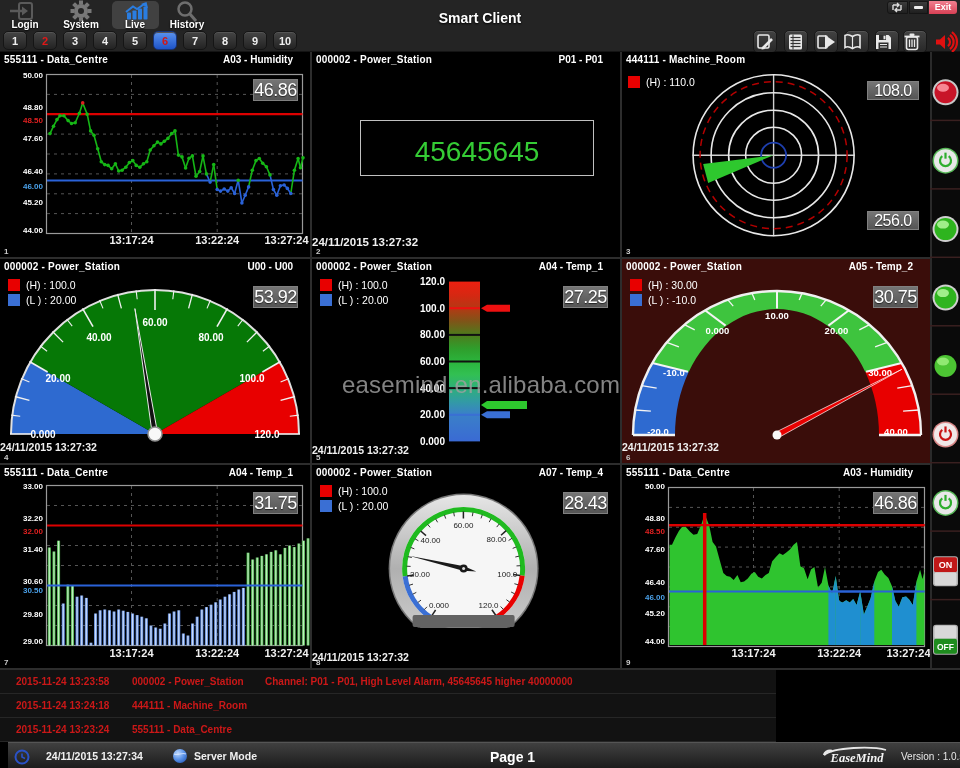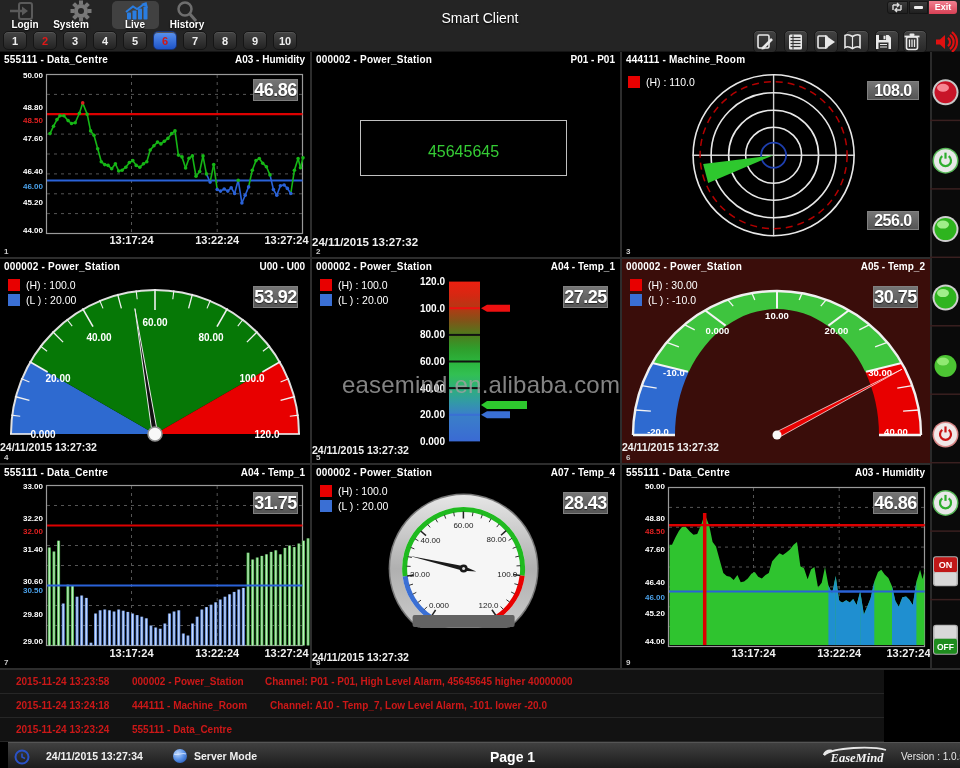--- a/index.html
+++ b/index.html
@@ -1,20 +1,20 @@
 <!DOCTYPE html>
 <html><head><meta charset="utf-8">
 <style>
 *{margin:0;padding:0;box-sizing:border-box}
 body{width:960px;height:768px;background:#000;font-family:"Liberation Sans",sans-serif;overflow:hidden;position:relative}
 .abs{position:absolute}
 .panel{position:absolute;background:#000;overflow:hidden}
 .ptitle{position:absolute;top:2px;left:4px;font-size:10px;font-weight:bold;color:#fff;letter-spacing:.2px}
-.ptitler{position:absolute;top:2px;right:5px;font-size:10px;font-weight:bold;color:#fff}
-.vbox{position:absolute;width:45px;height:22px;background:linear-gradient(#757575,#555);border:1px solid #808080;color:#fff;font-size:18px;font-weight:bold;text-align:center;line-height:21px;letter-spacing:-0.5px;text-shadow:0 1px 1px #222}
+.ptitler{position:absolute;top:2px;right:17px;font-size:10px;font-weight:bold;color:#fff}
+.vbox{position:absolute;width:45px;height:22px;background:linear-gradient(#757575,#555);border:1px solid #808080;color:#fff;font-size:18px;font-weight:normal;text-align:center;line-height:21px;letter-spacing:-0.5px;text-shadow:0 1px 1px #222}
 .legend{position:absolute;font-size:10.5px;color:#fff}
 .legend .sq{display:inline-block;width:12px;height:12px;vertical-align:-2px;margin-right:6px}
 .tstamp{position:absolute;width:100%;color:#f0f0f0;font-size:10.5px;font-weight:bold}
 .pnum{position:absolute;left:4px;bottom:1px;font-size:8px;color:#ccc;font-weight:bold}
 .navlabel{position:absolute;color:#fff;font-size:10px;font-weight:bold;text-align:center;text-shadow:0 1px 2px #000}
 .numbtn{position:absolute;width:24px;height:19px;top:31px;border-radius:5px;background:linear-gradient(#454545,#232323);border:1px solid #151515;color:#eee;font-size:11px;font-weight:bold;text-align:center;line-height:18px;box-shadow:inset 0 1px 0 #555}
 .toolbtn{position:absolute;width:24px;height:23px;top:30px;border-radius:5px;background:linear-gradient(#424242,#282828);border:1px solid #181818;box-shadow:inset 0 1px 0 #555}
 .alarm{position:absolute;left:0;width:100%;height:24px;font-size:10px;font-weight:bold;color:#cc1818;line-height:24px;border-bottom:1px solid #262626}
 </style></head><body>
 <div class="abs" style="left:0;top:0;width:960px;height:52px;background:#242424;border-bottom:1px solid #141414">
@@ -36,24 +36,24 @@
       <rect x="127" y="12.5" width="4" height="7" rx="0.8" fill="#2a7de0"></rect>
       <rect x="132.5" y="10.5" width="4" height="9" rx="0.8" fill="#2a7de0"></rect>
       <rect x="138" y="8.5" width="4" height="11" rx="0.8" fill="#2a7de0"></rect>
       <rect x="143.5" y="6.5" width="4" height="13" rx="0.8" fill="#2a7de0"></rect>
       <polyline points="126,12 133,6.5 137,9 145,3.5" fill="none" stroke="#2a7de0" stroke-width="2"></polyline>
       <polygon points="146.5,2 148,8 141,4" fill="#2a7de0"></polygon>
       <circle cx="185" cy="9" r="6.5" fill="none" stroke="#6e6e6e" stroke-width="2.5"></circle>
       <line x1="189.5" y1="13.5" x2="196" y2="21" stroke="#6e6e6e" stroke-width="3"></line>
     </svg>
     <div class="navlabel" style="left:-5px;top:19px;width:60px">Login</div>
-    <div class="navlabel" style="left:41px;top:19px;width:60px">System</div>
+    <div class="navlabel" style="left:51px;top:19px;width:60px">System</div>
     <div class="navlabel" style="left:105px;top:19px;width:60px">Live</div>
     <div class="navlabel" style="left:157px;top:19px;width:60px">History</div>
-    <div class="abs" style="left:380px;top:10px;width:200px;text-align:center;color:#fff;font-size:14px;font-weight:normal;text-shadow:0 1px 2px #000">Smart Client</div>
+    <div class="abs" style="left:380px;top:10px;width:200px;text-align:center;color:#fff;font-size:14px;font-weight:bold;text-shadow:0 1px 2px #000">Smart Client</div>
     <div class="abs" style="left:887px;top:1px;width:21px;height:13px;background:linear-gradient(#3c3c3c,#1f1f1f);border-radius:3px 0 0 3px;border:1px solid #151515"></div>
     <svg class="abs" style="left:890px;top:2px" width="14" height="11" viewBox="0 0 14 11">
       <path d="M3,3 h6 m-2,-2 2,2 -2,2 M11,8 h-6 m2,-2 -2,2 2,2" stroke="#ddd" stroke-width="1.4" fill="none"></path>
       <path d="M3,3 v5 M11,8 v-5" stroke="#ddd" stroke-width="1.4"></path>
     </svg>
     <div class="abs" style="left:909px;top:1px;width:19px;height:13px;background:linear-gradient(#3c3c3c,#1f1f1f);border:1px solid #151515"></div>
     <div class="abs" style="left:914px;top:6px;width:9px;height:3px;background:#eee;border-radius:1px"></div>
     <div class="abs" style="left:929px;top:1px;width:28px;height:13px;background:linear-gradient(#f08090,#d84055);border-radius:0 3px 3px 0;color:#fff;font-size:9px;font-weight:bold;text-align:center;line-height:13px">Exit</div>
     <div class="numbtn" style="left:3px;color:#eee">1</div>
     <div class="numbtn" style="left:33px;color:#e01818">2</div>
@@ -276,21 +276,21 @@
       <circle cx="298.1" cy="106.5" r="1.8" fill="#16b616"></circle>
       <circle cx="300.5" cy="115.8" r="1.8" fill="#16b616"></circle>
       <circle cx="303.0" cy="105.7" r="1.8" fill="#16b616"></circle>
     </svg>
     <div class="vbox" style="left:253px;top:27px">46.86</div>
   </div>
 <div class="panel" style="left:312px;top:52px;width:308px;height:205px;background:#000">
     <div class="ptitle">000002 - Power_Station</div>
     <div class="ptitler">P01 - P01</div>
     <div class="pnum">2</div>
-    <div class="abs" style="left:48px;top:68px;width:207px;height:56px;border:1px solid #c0c0c0;color:#35cc35;font-size:16px;text-align:center;line-height:61px;font-weight:normal">45645645</div>
+    <div class="abs" style="left:48px;top:68px;width:234px;height:56px;border:1px solid #c0c0c0;color:#35cc35;font-size:28px;text-align:center;line-height:61px;font-weight:normal">45645645</div>
     <div class="tstamp" style="top:184px;font-size:11.5px">24/11/2015 13:27:32</div>
   </div>
 <div class="panel" style="left:622px;top:52px;width:308px;height:205px;background:#000">
     <div class="ptitle">444111 - Machine_Room</div>
     <div class="pnum">3</div>
     <svg class="abs" style="left:0;top:0" width="308" height="205" viewBox="0 0 308 205">
       <line x1="70.6" y1="103.2" x2="232.6" y2="103.2" stroke="#cfcfcf" stroke-width="1.4"></line>
       <line x1="151.6" y1="22.200000000000003" x2="151.6" y2="184.2" stroke="#cfcfcf" stroke-width="1.4"></line>
       <circle cx="151.6" cy="103.2" r="80.5" fill="none" stroke="#e8e8e8" stroke-width="1.6"></circle>
       <circle cx="151.6" cy="103.2" r="62.5" fill="none" stroke="#e8e8e8" stroke-width="1.6"></circle>
@@ -692,30 +692,29 @@
     <rect x="4.5" y="573.8" width="22" height="13" rx="2" fill="#d8d8d8"></rect>
     <rect x="4" y="586.8" width="23" height="15" rx="2" fill="#1e8c1e"></rect>
     <text x="15.5" y="598.3" font-family="Liberation Sans, sans-serif" font-size="8.5" fill="#fff" text-anchor="middle" font-weight="bold">OFF</text>
   </svg>
 <div class="abs" style="left:310px;top:52px;width:2px;height:616px;background:#2d2d2d"></div>
 <div class="abs" style="left:620px;top:52px;width:2px;height:616px;background:#2d2d2d"></div>
 <div class="abs" style="left:0;top:257px;width:930px;height:2px;background:#2d2d2d"></div>
 <div class="abs" style="left:0;top:463px;width:930px;height:2px;background:#2d2d2d"></div>
 <div class="abs" style="left:0;top:668px;width:960px;height:2px;background:#2d2d2d"></div>
 <div class="abs" style="left:342px;top:371px;font-size:24px;color:rgba(160,160,160,0.82);letter-spacing:0.2px;z-index:50">easemind.en.alibaba.com</div>
-<div class="abs" style="left:0;top:670px;width:884px;height:72px;background:#121212">
+<div class="abs" style="left:0;top:670px;width:776px;height:72px;background:#121212">
     <div class="alarm" style="top:0px">
       <span class="abs" style="left:16px">2015-11-24 13:23:58</span>
       <span class="abs" style="left:132px">000002 - Power_Station</span>
       <span class="abs" style="left:265px">Channel: P01 - P01, High Level Alarm, 45645645 higher 40000000</span>
     </div>
     <div class="alarm" style="top:24px">
       <span class="abs" style="left:16px">2015-11-24 13:24:18</span>
       <span class="abs" style="left:132px">444111 - Machine_Room</span>
-      <span class="abs" style="left:270px">Channel: A10 - Temp_7, Low Level Alarm, -101. lower -20.0</span>
     </div>
     <div class="alarm" style="top:48px">
       <span class="abs" style="left:16px">2015-11-24 13:23:24</span>
       <span class="abs" style="left:132px">555111 - Data_Centre</span>
     </div>
   </div>
 <div class="abs" style="left:8px;top:742px;width:960px;height:26px;background:linear-gradient(#404040,#1c1c1c);border-top:1px solid #555">
     <svg class="abs" style="left:6px;top:6px" width="16" height="16" viewBox="0 0 16 16">
       <circle cx="8" cy="8" r="6.5" fill="none" stroke="#2a52c8" stroke-width="2"></circle>
       <path d="M8,4.5 V8 L11,9.5" stroke="#2a52c8" stroke-width="1.6" fill="none"></path>

